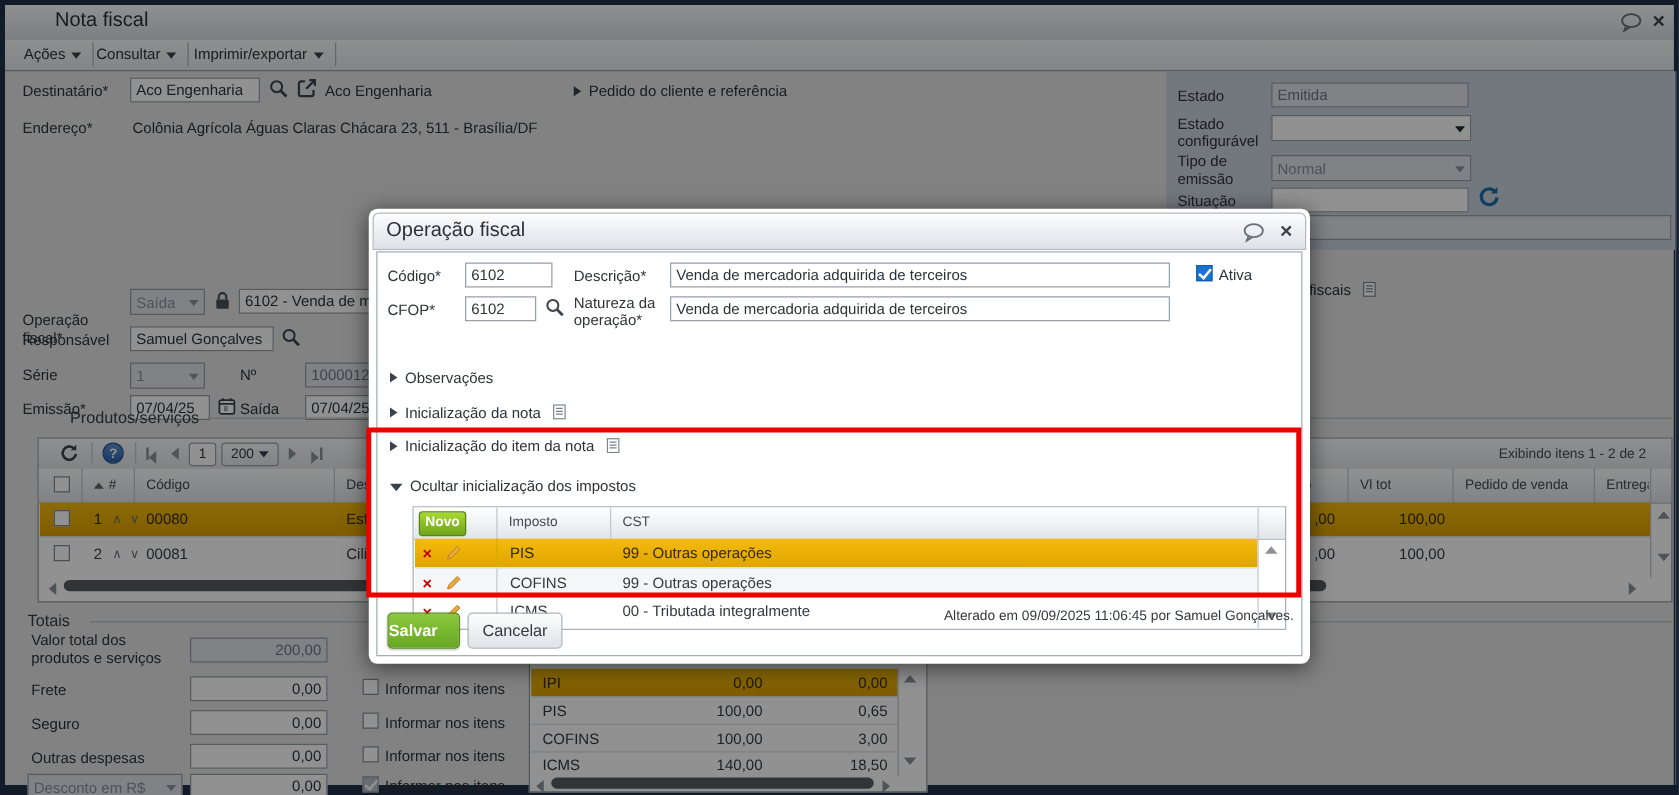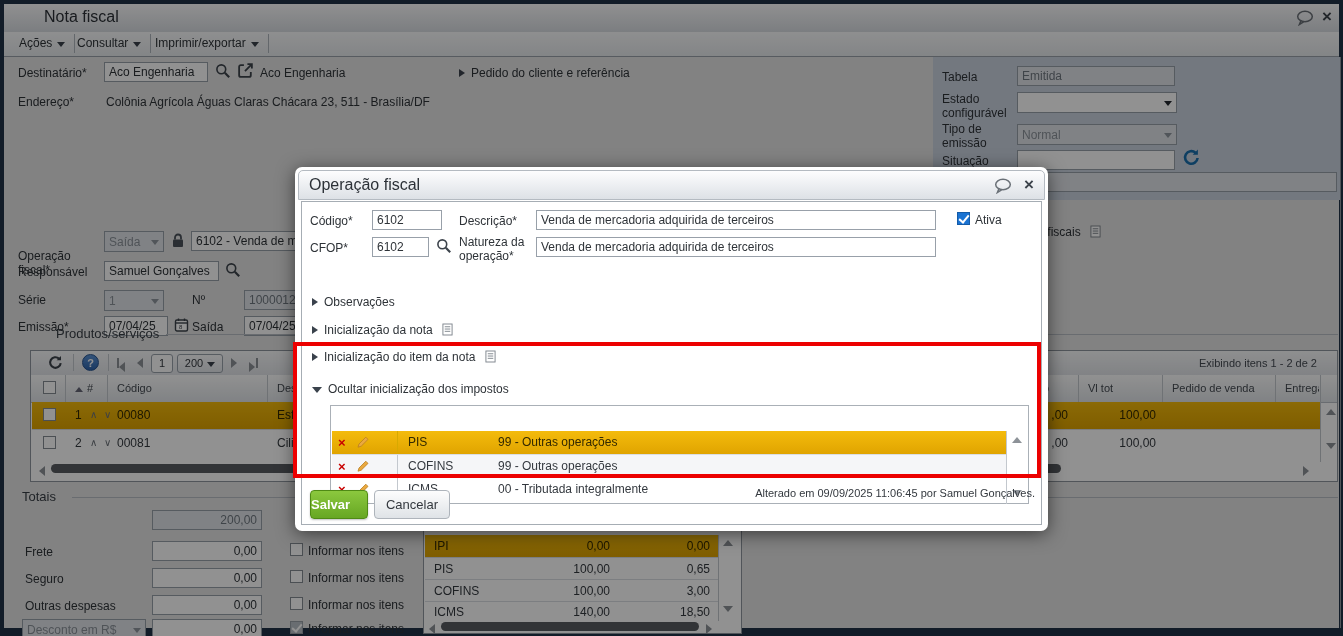--- a/index.html
+++ b/index.html
@@ -107,21 +107,21 @@
           <path d="M6.5 3H3.6C2.7 3 2 3.7 2 4.6v7.8C2 13.3 2.7 14 3.6 14h7.8c.9 0 1.6-.7 1.6-1.6V9.5" fill="none" stroke="#3c434b" stroke-width="1.7"></path>
           <path d="M7.5 8.5L14 2M9.8 2H14v4.2" fill="none" stroke="#3c434b" stroke-width="1.7"></path>
         </svg>
     </span>
     <div class="txt" style="left:256px;top:62px;">Aco Engenharia</div>
     <div class="sec" style="left:455px;top:62px;"><span class="tri"></span><span>Pedido do cliente e referência</span></div>
     <div class="lbl" style="left:14px;top:91px;">Endereço*</div>
     <div class="txt" style="left:102px;top:91px;">Colônia Agrícola Águas Claras Chácara 23, 511 - Brasília/DF</div>
 
     <div class="rpanel" style="left:929px;top:53px;width:408px;height:143px;"></div>
-    <div class="lbl" style="left:938px;top:66px;">Tabela</div>
+    <div class="lbl" style="left:938px;top:66px;">Estado</div>
     <div class="inp dis" style="left:1013px;top:62px;width:158px;">Emitida</div>
     <div class="lbl" style="left:938px;top:88px;width:70px;">Estado configurável</div>
     <div class="sel" style="left:1013px;top:88px;width:160px;"><span></span><span class="chev"></span></div>
     <div class="lbl" style="left:938px;top:118px;width:70px;">Tipo de emissão</div>
     <div class="sel dis" style="left:1013px;top:120px;width:160px;"><span>Normal</span><span class="chev"></span></div>
     <div class="lbl" style="left:938px;top:150px;">Situação</div>
     <div class="inp" style="left:1013px;top:146px;width:158px;"></div>
     <span class="icon" style="left:1178px;top:144px;">
       <svg width="19" height="19" viewBox="0 0 19 19">
           <path d="M15.6 10a6.3 6.3 0 1 1-2.1-5.3" fill="none" stroke="#1a6fad" stroke-width="2.6"></path>
@@ -236,20 +236,21 @@
       <div class="gdiv" style="left:1289px;top:51px;height:60px;"></div>
       <span class="sarrow up" style="left:1295px;top:58px;"></span>
       <span class="sarrow dn" style="left:1295px;top:92px;"></span>
       <span class="sarrow lf" style="left:8px;top:115px;"></span>
       <div class="thumbh" style="left:20px;top:113px;width:1010px;"></div>
       <span class="sarrow rt" style="left:1272px;top:115px;"></span>
     </div>
 
     <div class="legend" style="left:18px;top:485px;">Totais</div>
     <div class="hline" style="left:68px;top:493px;width:1266px;"></div>
+    <div class="lbl" style="left:21px;top:501px;width:125px;">Valor total dos produtos e serviços</div>
     <div class="inp dis num" style="left:148px;top:506px;width:110px;">200,00</div>
     <div class="lbl" style="left:21px;top:541px;">Frete</div>
     <div class="inp num" style="left:148px;top:537px;width:110px;">0,00</div>
     <div class="cb" style="left:286px;top:539px;"></div>
     <div class="lbl" style="left:304px;top:540px;">Informar nos itens</div>
     <div class="lbl" style="left:21px;top:568px;">Seguro</div>
     <div class="inp num" style="left:148px;top:564px;width:110px;">0,00</div>
     <div class="cb" style="left:286px;top:566px;"></div>
     <div class="lbl" style="left:304px;top:567px;">Informar nos itens</div>
     <div class="lbl" style="left:21px;top:595px;">Outras despesas</div>
@@ -337,20 +338,28 @@
         <span style="margin-left:6px;vertical-align:-2px;"><svg width="11" height="13" viewBox="0 0 12 14">
               <rect x="1" y="1" width="10" height="12" fill="#fff" stroke="#7b828a"></rect>
               <line x1="3" y1="4" x2="9" y2="4" stroke="#7b828a"></line>
               <line x1="3" y1="6.5" x2="9" y2="6.5" stroke="#7b828a"></line>
               <line x1="3" y1="9" x2="9" y2="9" stroke="#7b828a"></line>
             </svg></span>
       </div>
       <div class="sec" style="left:10px;top:180px;"><span class="trie"></span><span>Ocultar inicialização dos impostos</span></div>
 
       <div class="grid" style="left:28px;top:203px;width:699px;height:99px;border-color:#aab0b7;">
+        <div class="ghead" style="top:0;height:25px;">
+          <div class="novobtn" style="left:4px;top:3px;width:36px;height:18px;">Novo</div>
+          <div class="gdiv" style="left:66px;top:0;height:25px;"></div>
+          <div class="gcell" style="left:76px;top:0;">Imposto</div>
+          <div class="gdiv" style="left:157px;top:0;height:25px;"></div>
+          <div class="gcell" style="left:167px;top:0;">CST</div>
+          <div class="gdiv" style="left:675px;top:0;height:25px;"></div>
+        </div>
         <div class="grow amber" style="left:1px;top:25px;width:674px;height:23px;">
           <span class="abs delx" style="left:6px;top:5px;">×</span>
           <span class="icon" style="left:24px;top:4px;"><svg width="14" height="14" viewBox="0 0 14 14">
                 <path d="M2 12.2l1-3.2 6.8-6.8 2.2 2.2-6.8 6.8z" fill="#eaa93f" stroke="#b97f22" stroke-width="0.8"></path>
               </svg></span>
           <div class="gdiv" style="left:65px;top:0;height:23px;background:#d8a900;"></div>
           <div class="abs ambertxt" style="left:76px;top:4px;font-size:12px;">PIS</div>
           <div class="abs ambertxt" style="left:166px;top:4px;font-size:12px;">99 - Outras operações</div>
         </div>
         <div class="grow alt" style="left:1px;top:48px;width:674px;height:23px;border-top:1px solid #dadee3;">

